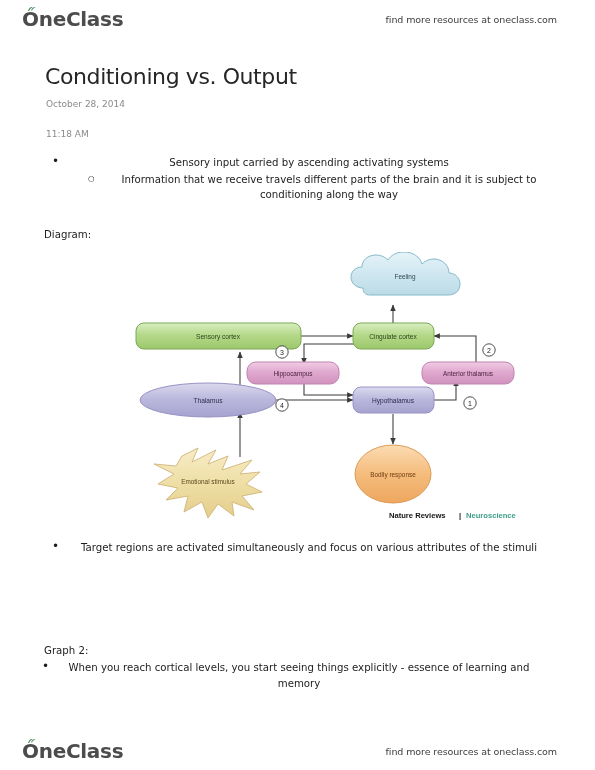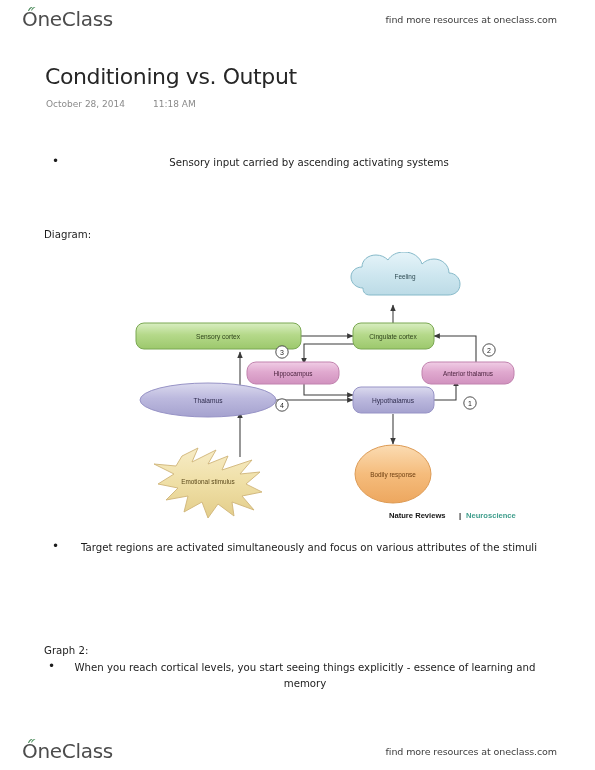--- a/index.html
+++ b/index.html
@@ -38,21 +38,21 @@
     align-items: baseline;
     white-space: nowrap;
   }
   .logo-o-wrap {
     position: relative;
     display: inline-block;
   }
   .logo-text {
     font-family: "DejaVu Sans", sans-serif;
     font-size: 20px;
-    font-weight: 400;
+    font-weight: 700;
     color: #4c4c4c;
     letter-spacing: -0.3px;
   }
   .logo-leaf {
     position: absolute;
     top: -1px;
     left: 5px;
     width: 9px;
     height: 6px;
   }
@@ -78,21 +78,22 @@
     letter-spacing: -0.4px;
   }
   .doc-meta {
     position: absolute;
     left: 46px;
     top: 99px;
     font-size: 9px;
     color: #8a8a8a;
     font-family: "DejaVu Sans", sans-serif;
     display: flex;
-    gap: 28px;
+    gap: 20px;
+    flex-direction: column;
   }
 
   
   .body-text {
     position: absolute;
     font-size: 10.2px;
     color: #1c1c1c;
     font-family: "DejaVu Sans", sans-serif;
     line-height: 1.52;
     text-align: center;
@@ -130,21 +131,21 @@
     position: absolute;
     font-size: 10.2px;
     color: #1c1c1c;
     font-family: "DejaVu Sans", sans-serif;
   }
 
   #bullets-top { left: 50px; top: 155px; width: 500px; }
   #diagram-label { left: 44px; top: 229px; }
   #bullets-mid { left: 50px; top: 540px; width: 500px; }
   #graph2-label { left: 44px; top: 645px; }
-  #bullets-bottom { left: 46px; top: 660px; width: 500px; }
+  #bullets-bottom { left: 40px; top: 660px; width: 500px; }
 
   
   .diagram {
     position: absolute;
     left: 104px;
     top: 252px;
     width: 412px;
     height: 274px;
   }
   .diagram svg { display: block; }
@@ -172,20 +173,23 @@
   <div class="doc-meta">
     <span>October 28, 2014</span>
     <span>11:18 AM</span>
   </div>
 
   <div class="body-text" id="bullets-top">
     <ul class="bul">
       <li class="bul-l1">
         <span>Sensory input carried by ascending activating systems</span>
       </li>
+      <li class="bul-l2">
+        <span>Information that we receive travels different parts of the brain and it is subject to conditioning along the way</span>
+      </li>
     </ul>
   </div>
 
   <div class="label-line" id="diagram-label">Diagram:</div>
 
   <div class="diagram">
     <svg width="412" height="274" viewBox="0 0 412 274">
       <defs>
 
         <linearGradient id="gFeel" x1="0" y1="0" x2="0" y2="1">

